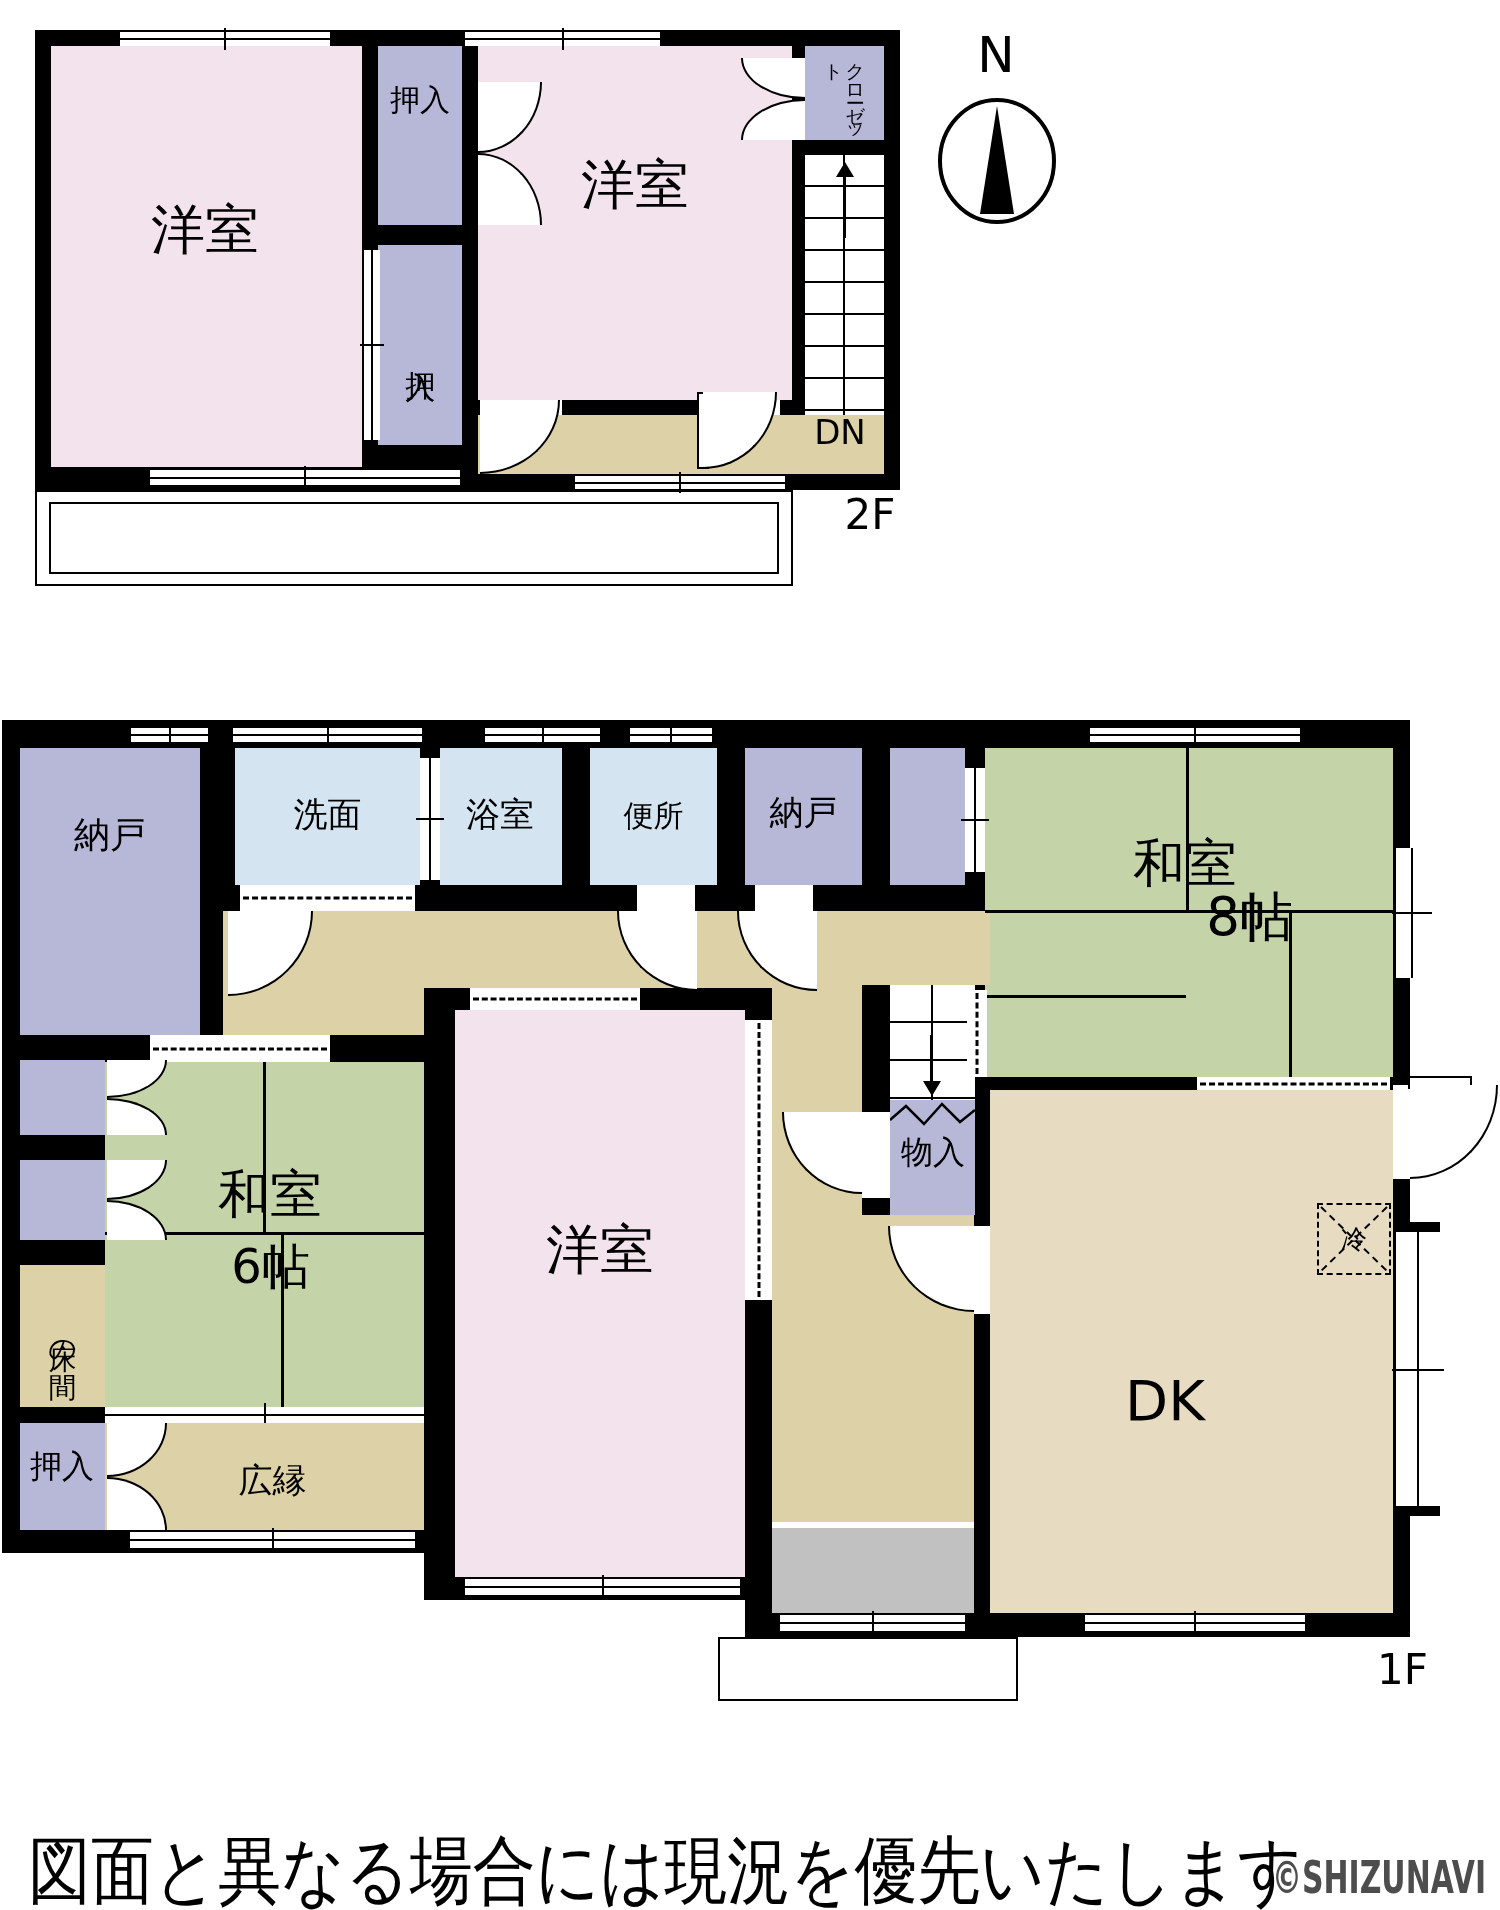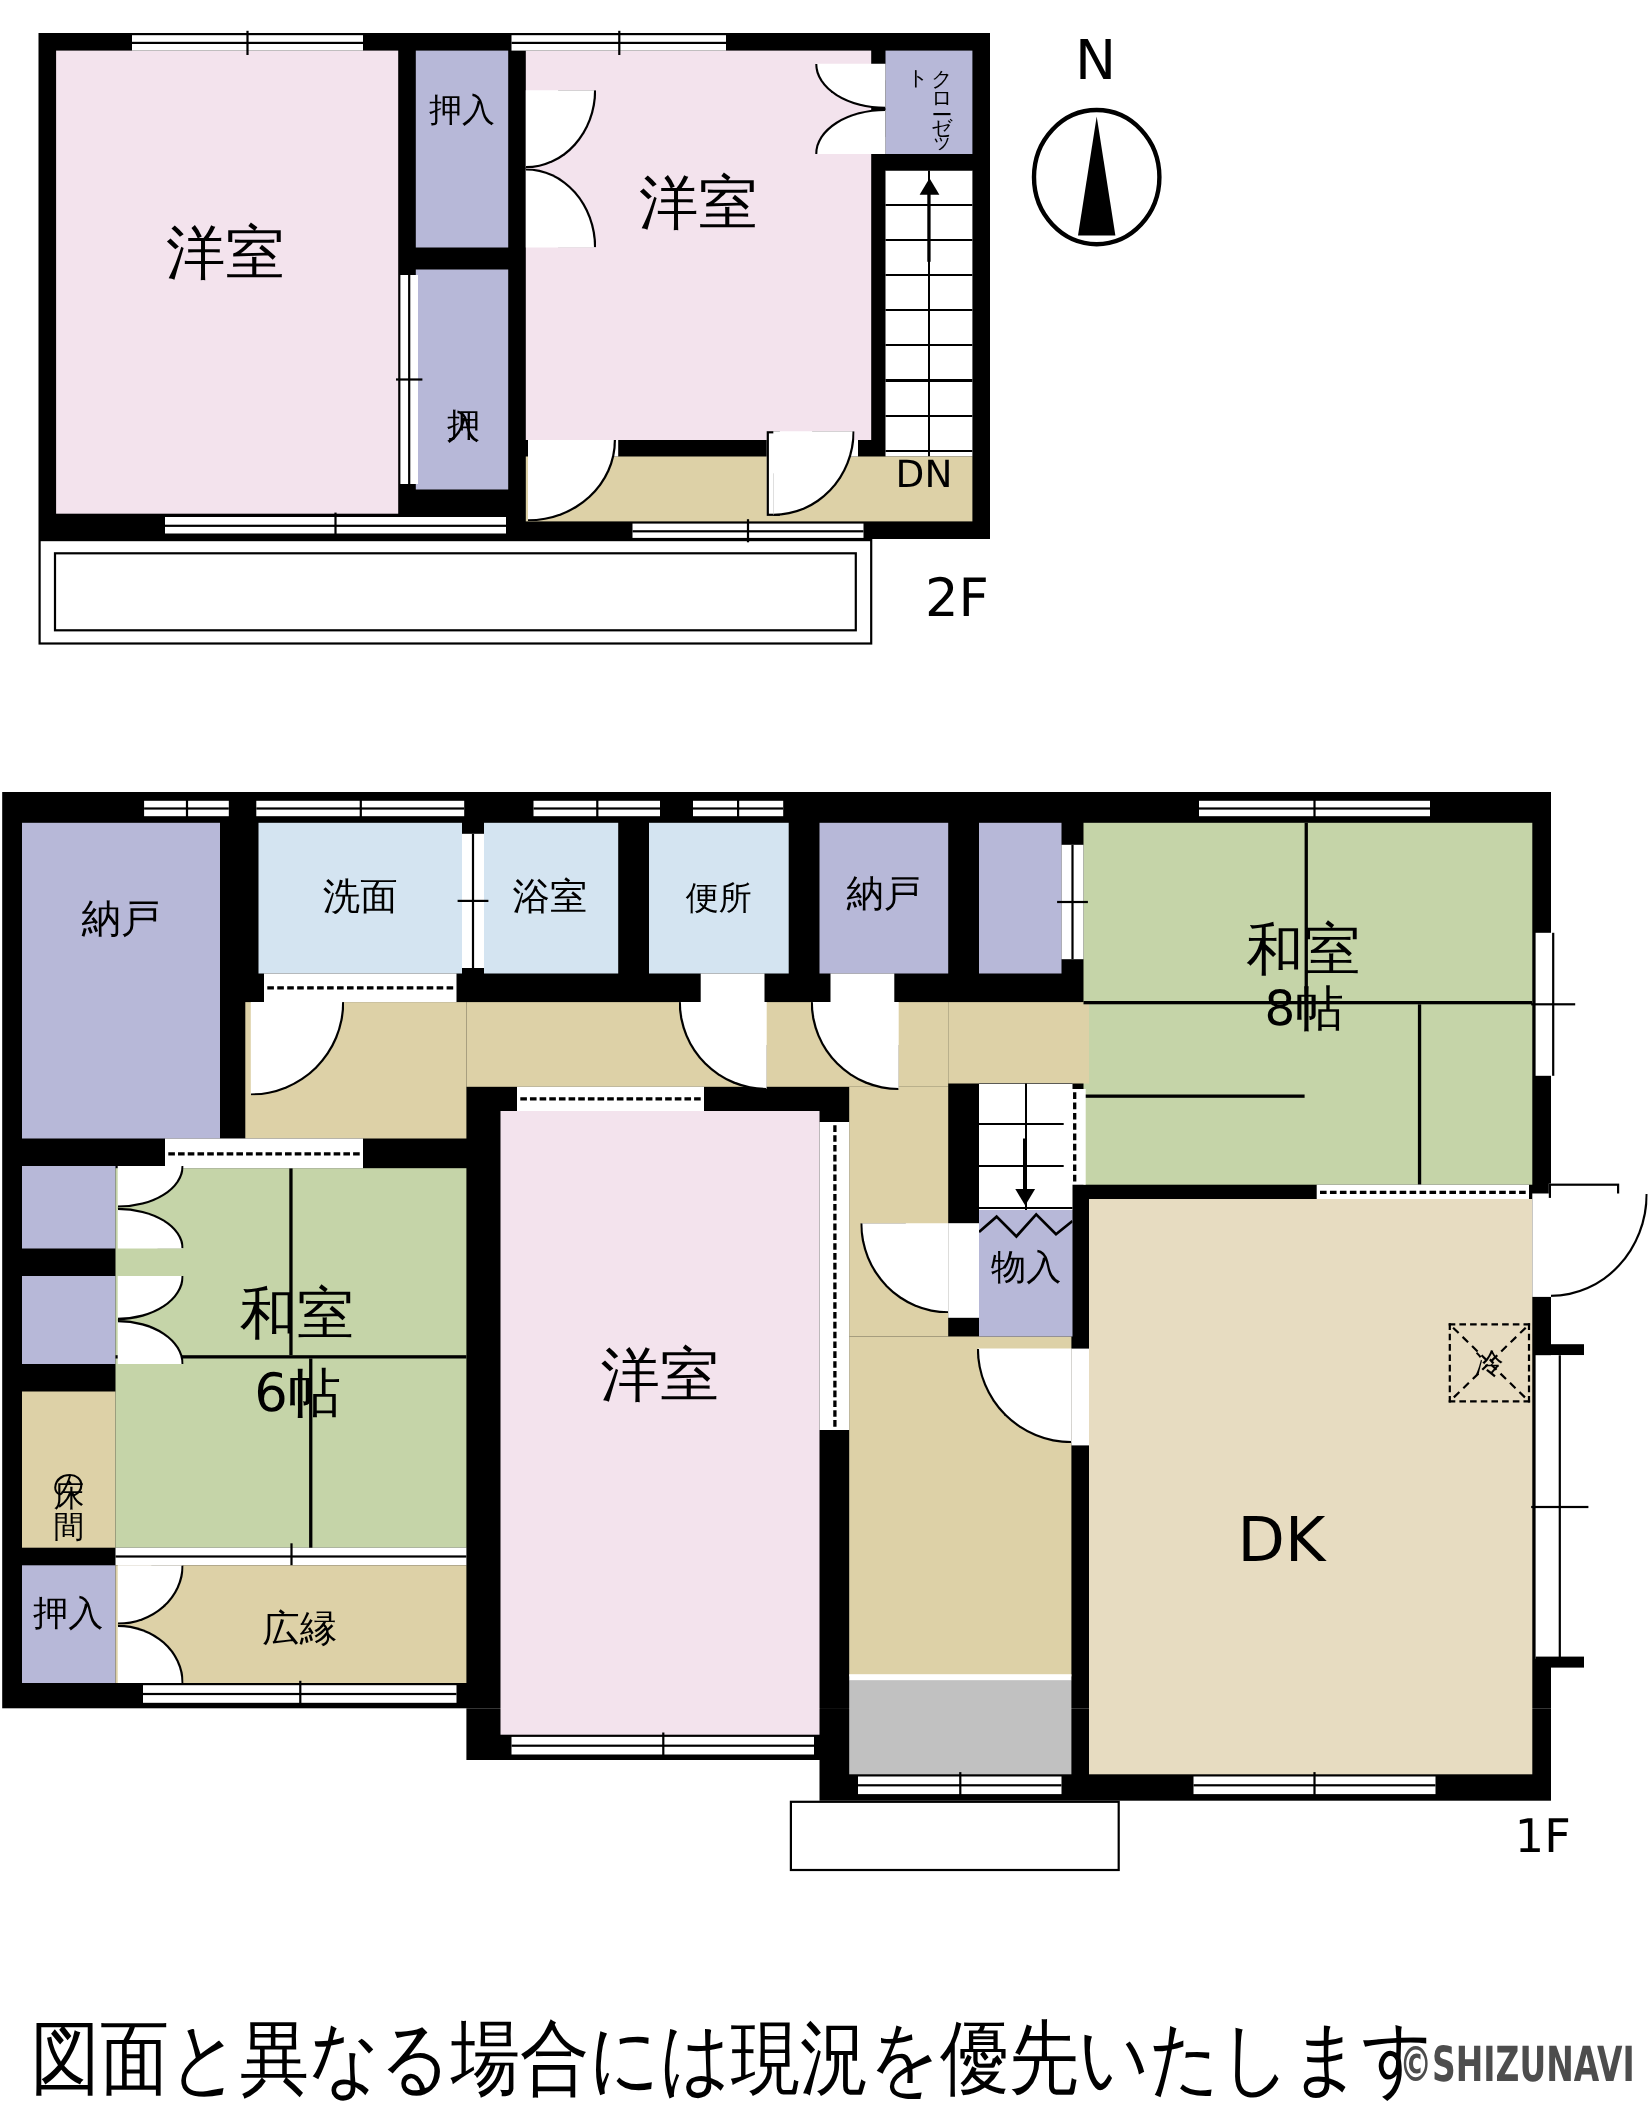--- a/index.html
+++ b/index.html
@@ -87,21 +87,21 @@
 
   <div class="lbl" style="left:80px;top:190px;width:250px;height:80px;font-size:54px;">洋室</div>
   <div class="lbl" style="left:510px;top:145px;width:250px;height:80px;font-size:54px;">洋室</div>
   <div class="lbl" style="left:378px;top:78px;width:84px;height:44px;font-size:30px;">押入</div>
   <div class="lbl vert" style="left:396px;top:272px;width:48px;height:150px;font-size:30px;">押入</div>
   <div class="lbl vert" style="left:807px;top:50px;width:75px;height:88px;font-size:19px;">クローゼット</div>
   <div class="lbl" style="left:800px;top:408px;width:80px;height:48px;font-size:34px;">DN</div>
 
   <div class="outline" style="left:35px;top:490px;width:758px;height:96px;"></div>
   <div class="outline" style="left:49px;top:502px;width:730px;height:72px;border-width:2px;"></div>
-  <div class="lbl" style="left:826px;top:518px;width:88px;height:52px;font-size:48px;">2F</div>
+  <div class="lbl" style="left:826px;top:488px;width:88px;height:52px;font-size:42px;">2F</div>
 
   <div class="lbl" style="left:966px;top:24px;width:60px;height:62px;font-size:50px;">N</div>
   <svg style="position:absolute;left:936px;top:96px;width:122px;height:130px;" viewBox="0 0 122 130">
     <ellipse cx="61" cy="65" rx="57" ry="61" fill="none" stroke="#000" stroke-width="4"></ellipse>
     <polygon points="61,10 44,118 78,118" fill="#000"></polygon>
   </svg>
 
   <div class="blk" style="left:2px;top:720px;width:1408px;height:833px;"></div>
   <div class="blk" style="left:424px;top:1553px;width:348px;height:47px;"></div>
   <div class="blk" style="left:745px;top:1553px;width:665px;height:84px;"></div>
@@ -203,21 +203,21 @@
   </div>
 
   <div class="outline" style="left:718px;top:1637px;width:300px;height:64px;border-width:2px;"></div>
 
   <div class="lbl" style="left:20px;top:808px;width:180px;height:54px;font-size:36px;">納戸</div>
   <div class="lbl" style="left:245px;top:788px;width:165px;height:54px;font-size:34px;">洗面</div>
   <div class="lbl" style="left:435px;top:788px;width:130px;height:54px;font-size:34px;">浴室</div>
   <div class="lbl" style="left:592px;top:792px;width:123px;height:48px;font-size:30px;">便所</div>
   <div class="lbl" style="left:745px;top:786px;width:117px;height:54px;font-size:34px;">納戸</div>
   <div class="lbl" style="left:1105px;top:835px;width:160px;height:58px;font-size:52px;">和室</div>
-  <div class="lbl" style="left:1118px;top:890px;width:135px;height:55px;font-size:44px;">8帖</div>
+  <div class="lbl" style="left:1182px;top:890px;width:135px;height:55px;font-size:53px;">8帖</div>
   <div class="lbl" style="left:190px;top:1165px;width:160px;height:60px;font-size:52px;">和室</div>
   <div class="lbl" style="left:198px;top:1238px;width:145px;height:58px;font-size:48px;">6帖</div>
   <div class="lbl" style="left:475px;top:1210px;width:250px;height:80px;font-size:54px;">洋室</div>
   <div class="lbl" style="left:888px;top:1128px;width:90px;height:50px;font-size:32px;">物入</div>
   <div class="lbl" style="left:1090px;top:1368px;width:150px;height:64px;font-size:56px;">DK</div>
   <div class="lbl vert" style="left:24px;top:1270px;width:76px;height:134px;font-size:28px;">床の間</div>
   <div class="lbl" style="left:14px;top:1443px;width:96px;height:48px;font-size:32px;">押入</div>
   <div class="lbl" style="left:190px;top:1455px;width:165px;height:52px;font-size:34px;">広縁</div>
   <div class="lbl" style="left:1355px;top:1642px;width:95px;height:54px;font-size:42px;">1F</div>
 

